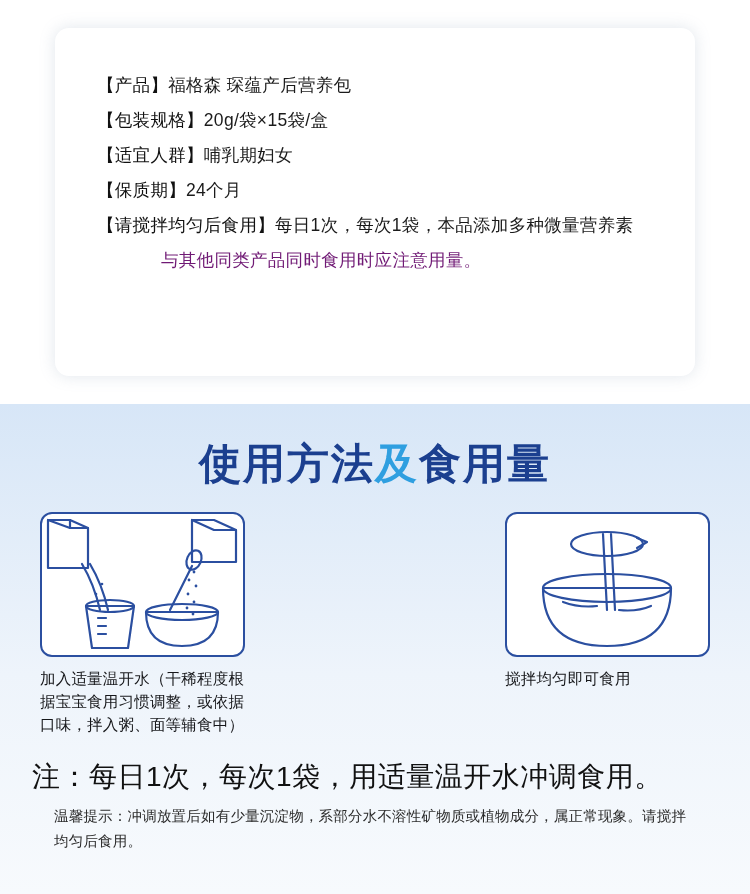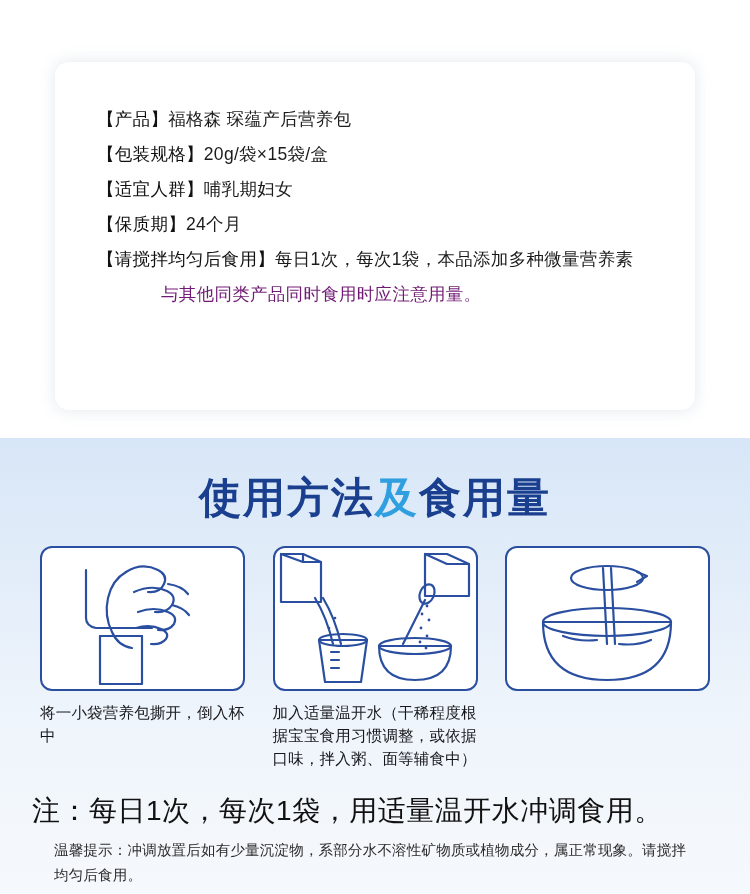--- a/index.html
+++ b/index.html
@@ -10,21 +10,20 @@
     width: 750px;
     height: 894px;
     font-family: "Liberation Sans", sans-serif;
     background: #ffffff;
     overflow: hidden;
   }
   .page {
     position: relative;
     width: 750px;
     height: 728px;
-    margin-top: 34px;
   }
 
   
   .info-section {
     position: relative;
     width: 750px;
     height: 404px;
     background: #ffffff;
     box-sizing: border-box;
     padding: 28px 55px 0 55px;
@@ -160,43 +159,20 @@
   </section>
 
   <section class="usage-section">
 
     <div class="usage-title">
       <span>使用方法</span><span class="accent">及</span><span>食用量</span>
     </div>
 
     <div class="steps">
 
-      <div class="step">
-        <div class="step-box">
-          <svg width="201" height="141" viewBox="0 0 201 141">
-            <g fill="none" stroke="#2b4fa0" stroke-width="2.2" stroke-linecap="round" stroke-linejoin="round">
-
-              <path d="M58 88 L58 136 L100 136 L100 88 Z"></path>
-              <path d="M58 88 L100 88"></path>
-
-              <path d="M44 22 L44 70 Q44 78 54 80 L110 80"></path>
-
-              <path d="M84 24 q16 -10 32 -2 q10 5 6 14 q-4 9 -16 8"></path>
-              <path d="M92 44 q18 -8 33 -1 q10 5 5 14 q-5 8 -17 7"></path>
-              <path d="M96 64 q16 -6 30 0 q10 4 6 12 q-5 7 -16 6"></path>
-              <path d="M94 80 q14 -4 25 1 q9 4 5 10 q-5 6 -15 5"></path>
-
-              <path d="M84 24 q-14 8 -18 26 q-4 18 4 34 q6 14 20 16"></path>
-              <path d="M126 36 q14 2 20 10"></path>
-              <path d="M130 57 q12 3 17 10"></path>
-            </g>
-          </svg>
-        </div>
-        <div class="step-caption">将一小袋营养包撕开，倒入杯中</div>
-      </div>
 
       <div class="step">
         <div class="step-box">
           <svg width="201" height="141" viewBox="0 0 201 141">
             <g fill="none" stroke="#2b4fa0" stroke-width="2.2" stroke-linecap="round" stroke-linejoin="round">
 
               <path d="M6 6 L6 54 L46 54 L46 14 L28 6 Z"></path>
               <path d="M6 6 L28 14 L46 14"></path>
               <path d="M28 14 L28 6"></path>
 
@@ -246,20 +222,21 @@
               <path d="M104 20 L108 96"></path>
 
               <path d="M36 74 Q36 132 100 132 Q164 132 164 74 Z"></path>
               <ellipse cx="100" cy="74" rx="64" ry="14"></ellipse>
 
               <path d="M56 88 Q72 94 90 92"></path>
               <path d="M112 96 Q130 98 144 92"></path>
             </g>
           </svg>
         </div>
+        <div class="step-caption">搅拌均匀即可食用</div>
       </div>
 
     </div>
 
     <div class="note">注：每日1次，每次1袋，用适量温开水冲调食用。</div>
     <div class="tip">温馨提示：冲调放置后如有少量沉淀物，系部分水不溶性矿物质或植物成分，属正常现象。请搅拌均匀后食用。</div>
 
   </section>
 
 </div>

